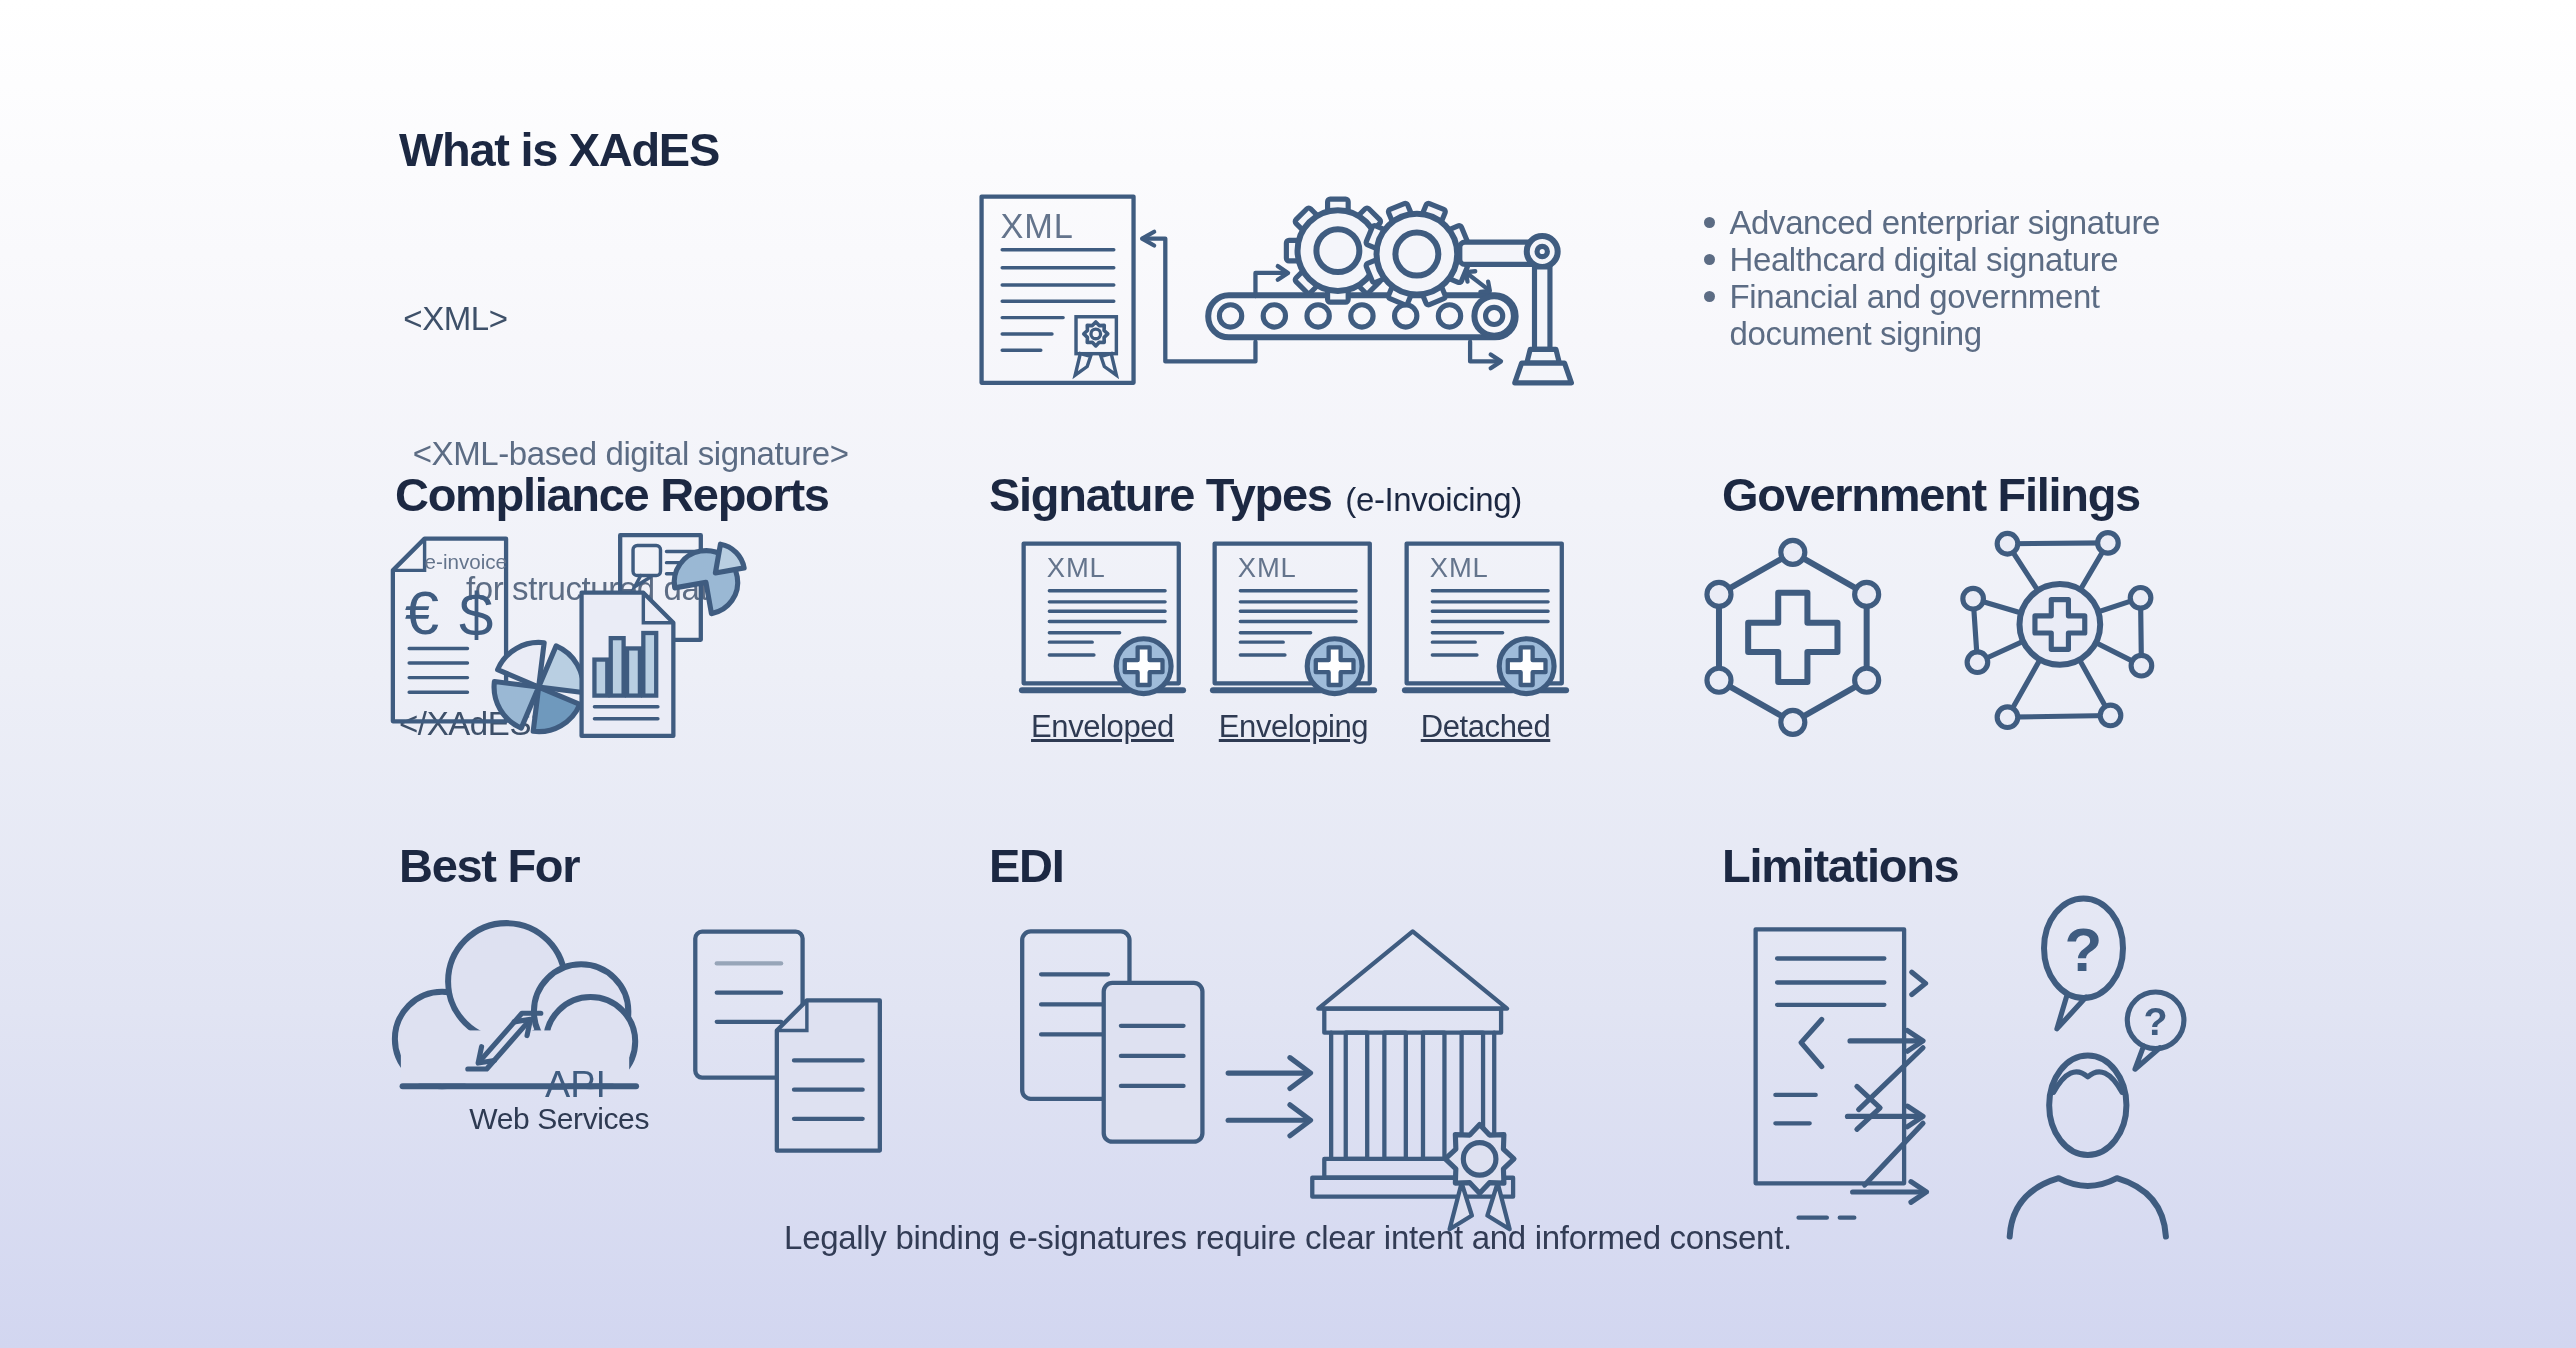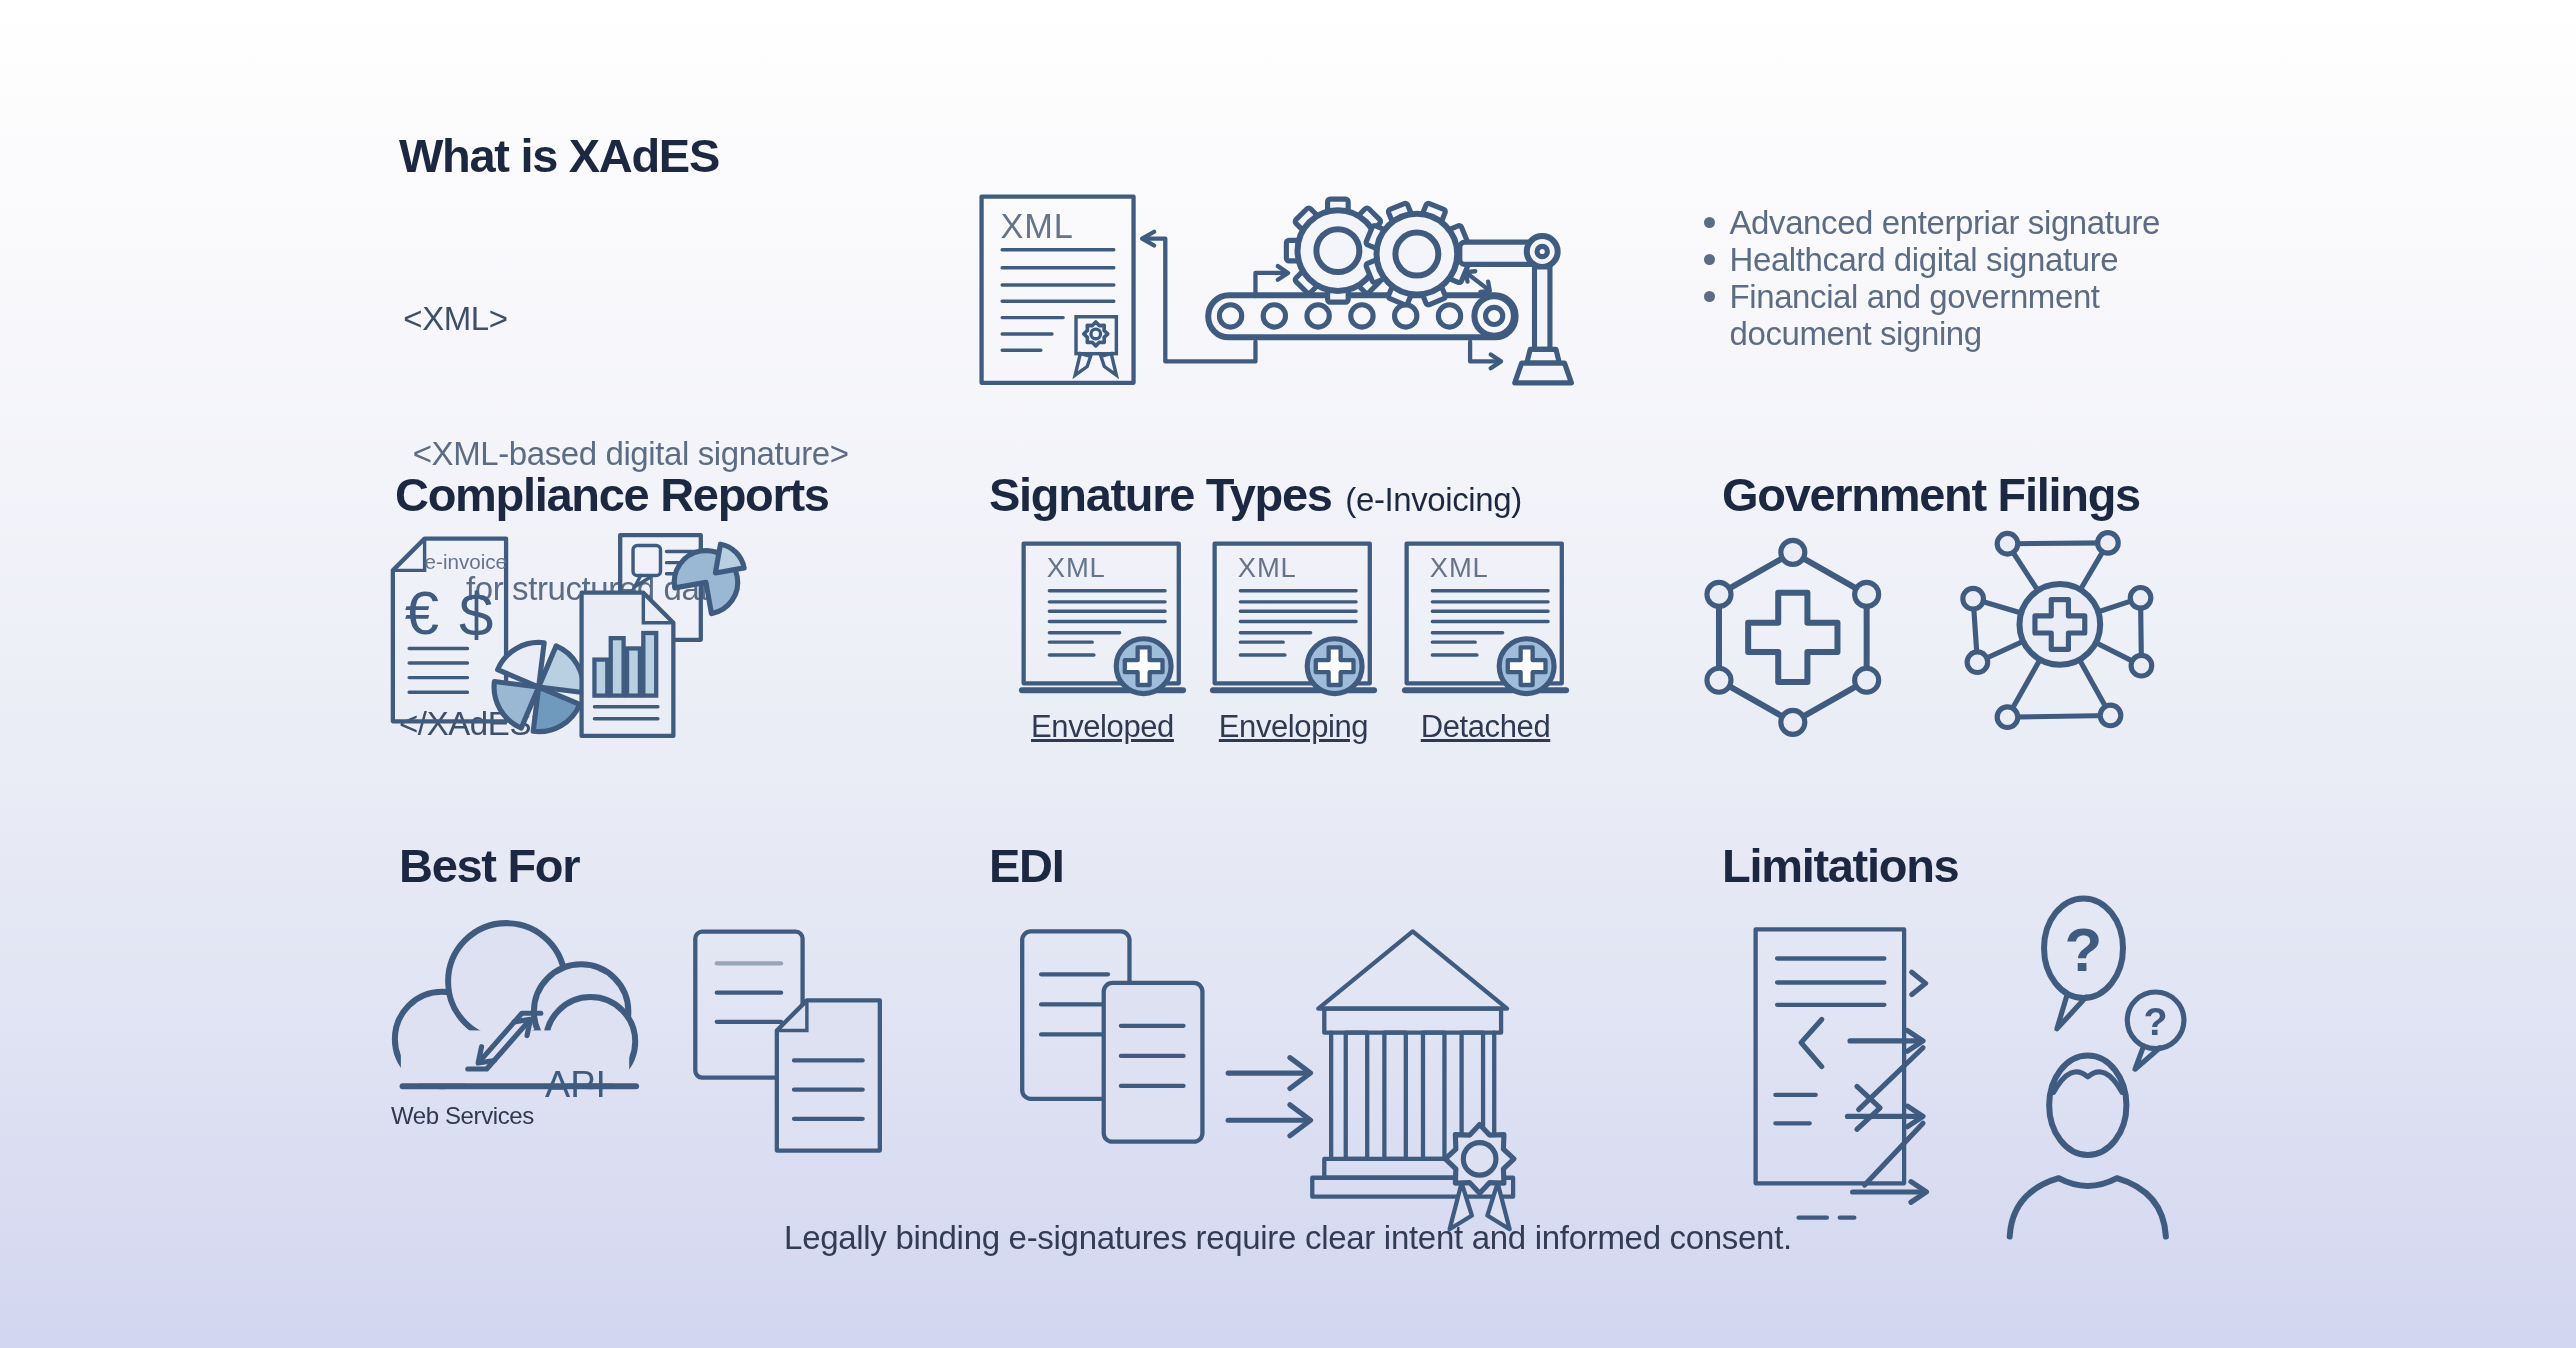--- a/index.html
+++ b/index.html
@@ -17,38 +17,38 @@
   .code .c1{color:var(--text); padding-left:13.7px;}
   .code .c2{color:var(--text); padding-left:67px;}
   .code .c3{color:var(--code-dark); padding-left:0;}
   .bullets{width:481px; font-size:33px; line-height:37px; letter-spacing:-0.4px; color:var(--text);
            list-style:none; margin:0; padding:0;}
   .bullets li{position:relative; padding-left:27.5px;}
   .bullets li::before{content:""; position:absolute; left:1.7px; top:13px; width:11px; height:11px;
            border-radius:50%; background:var(--text);}
   .sig-col{position:absolute; width:163px; text-align:center;}
   .sig-label{margin-top:12px; font-size:31px; letter-spacing:-0.4px; color:var(--label);text-decoration:underline;}
-  .caption{position:absolute; font-size:24px; letter-spacing:-0.4px; color:var(--label); text-align:left;}
+  .caption{position:absolute; font-size:30px; letter-spacing:-0.4px; color:var(--label); text-align:right;}
   .footer{position:absolute; left:0; top:1219px; width:2576px; text-align:center;
           font-size:33px; letter-spacing:-0.3px; color:var(--footer);}
   svg{display:block; overflow:visible;}
   svg text{font-family:"Liberation Sans", sans-serif;}
   .ln{stroke:var(--stroke); stroke-width:5; fill:none; stroke-linecap:round; stroke-linejoin:round;}
   .ln4{stroke:var(--stroke); stroke-width:4; fill:none; stroke-linecap:round;}
   .ln6{stroke:var(--stroke); stroke-width:6; fill:none; stroke-linecap:round; stroke-linejoin:round;}
   .ln7{stroke:var(--stroke); stroke-width:7; fill:none; stroke-linecap:round; stroke-linejoin:round;}
   .m1{fill:var(--bg1);} .m2{fill:var(--bg2);} .m3{fill:var(--bg3);}
   .slate{fill:var(--slate);}
 </style>
 </head>
 <body>
 
 <div class="canvas">
 
-  <section class="cell" style="left:399px; top:130px;">
+  <section class="cell" style="left:399px; top:124px;">
     <h2 class="title">What is XAdES</h2>
   </section>
   <div class="cell code" style="left:399px; top:206px;">
     <div class="c0">&lt;XML&gt;</div>
     <div class="c1">&lt;XML-based digital signature&gt;</div>
     <div class="c2">for structured data</div>
     <div class="c3">&lt;/XAdES&gt;</div>
   </div>
 
   <svg class="cell" style="left:979px; top:193px;" width="601" height="202" viewBox="0 0 700 235">

